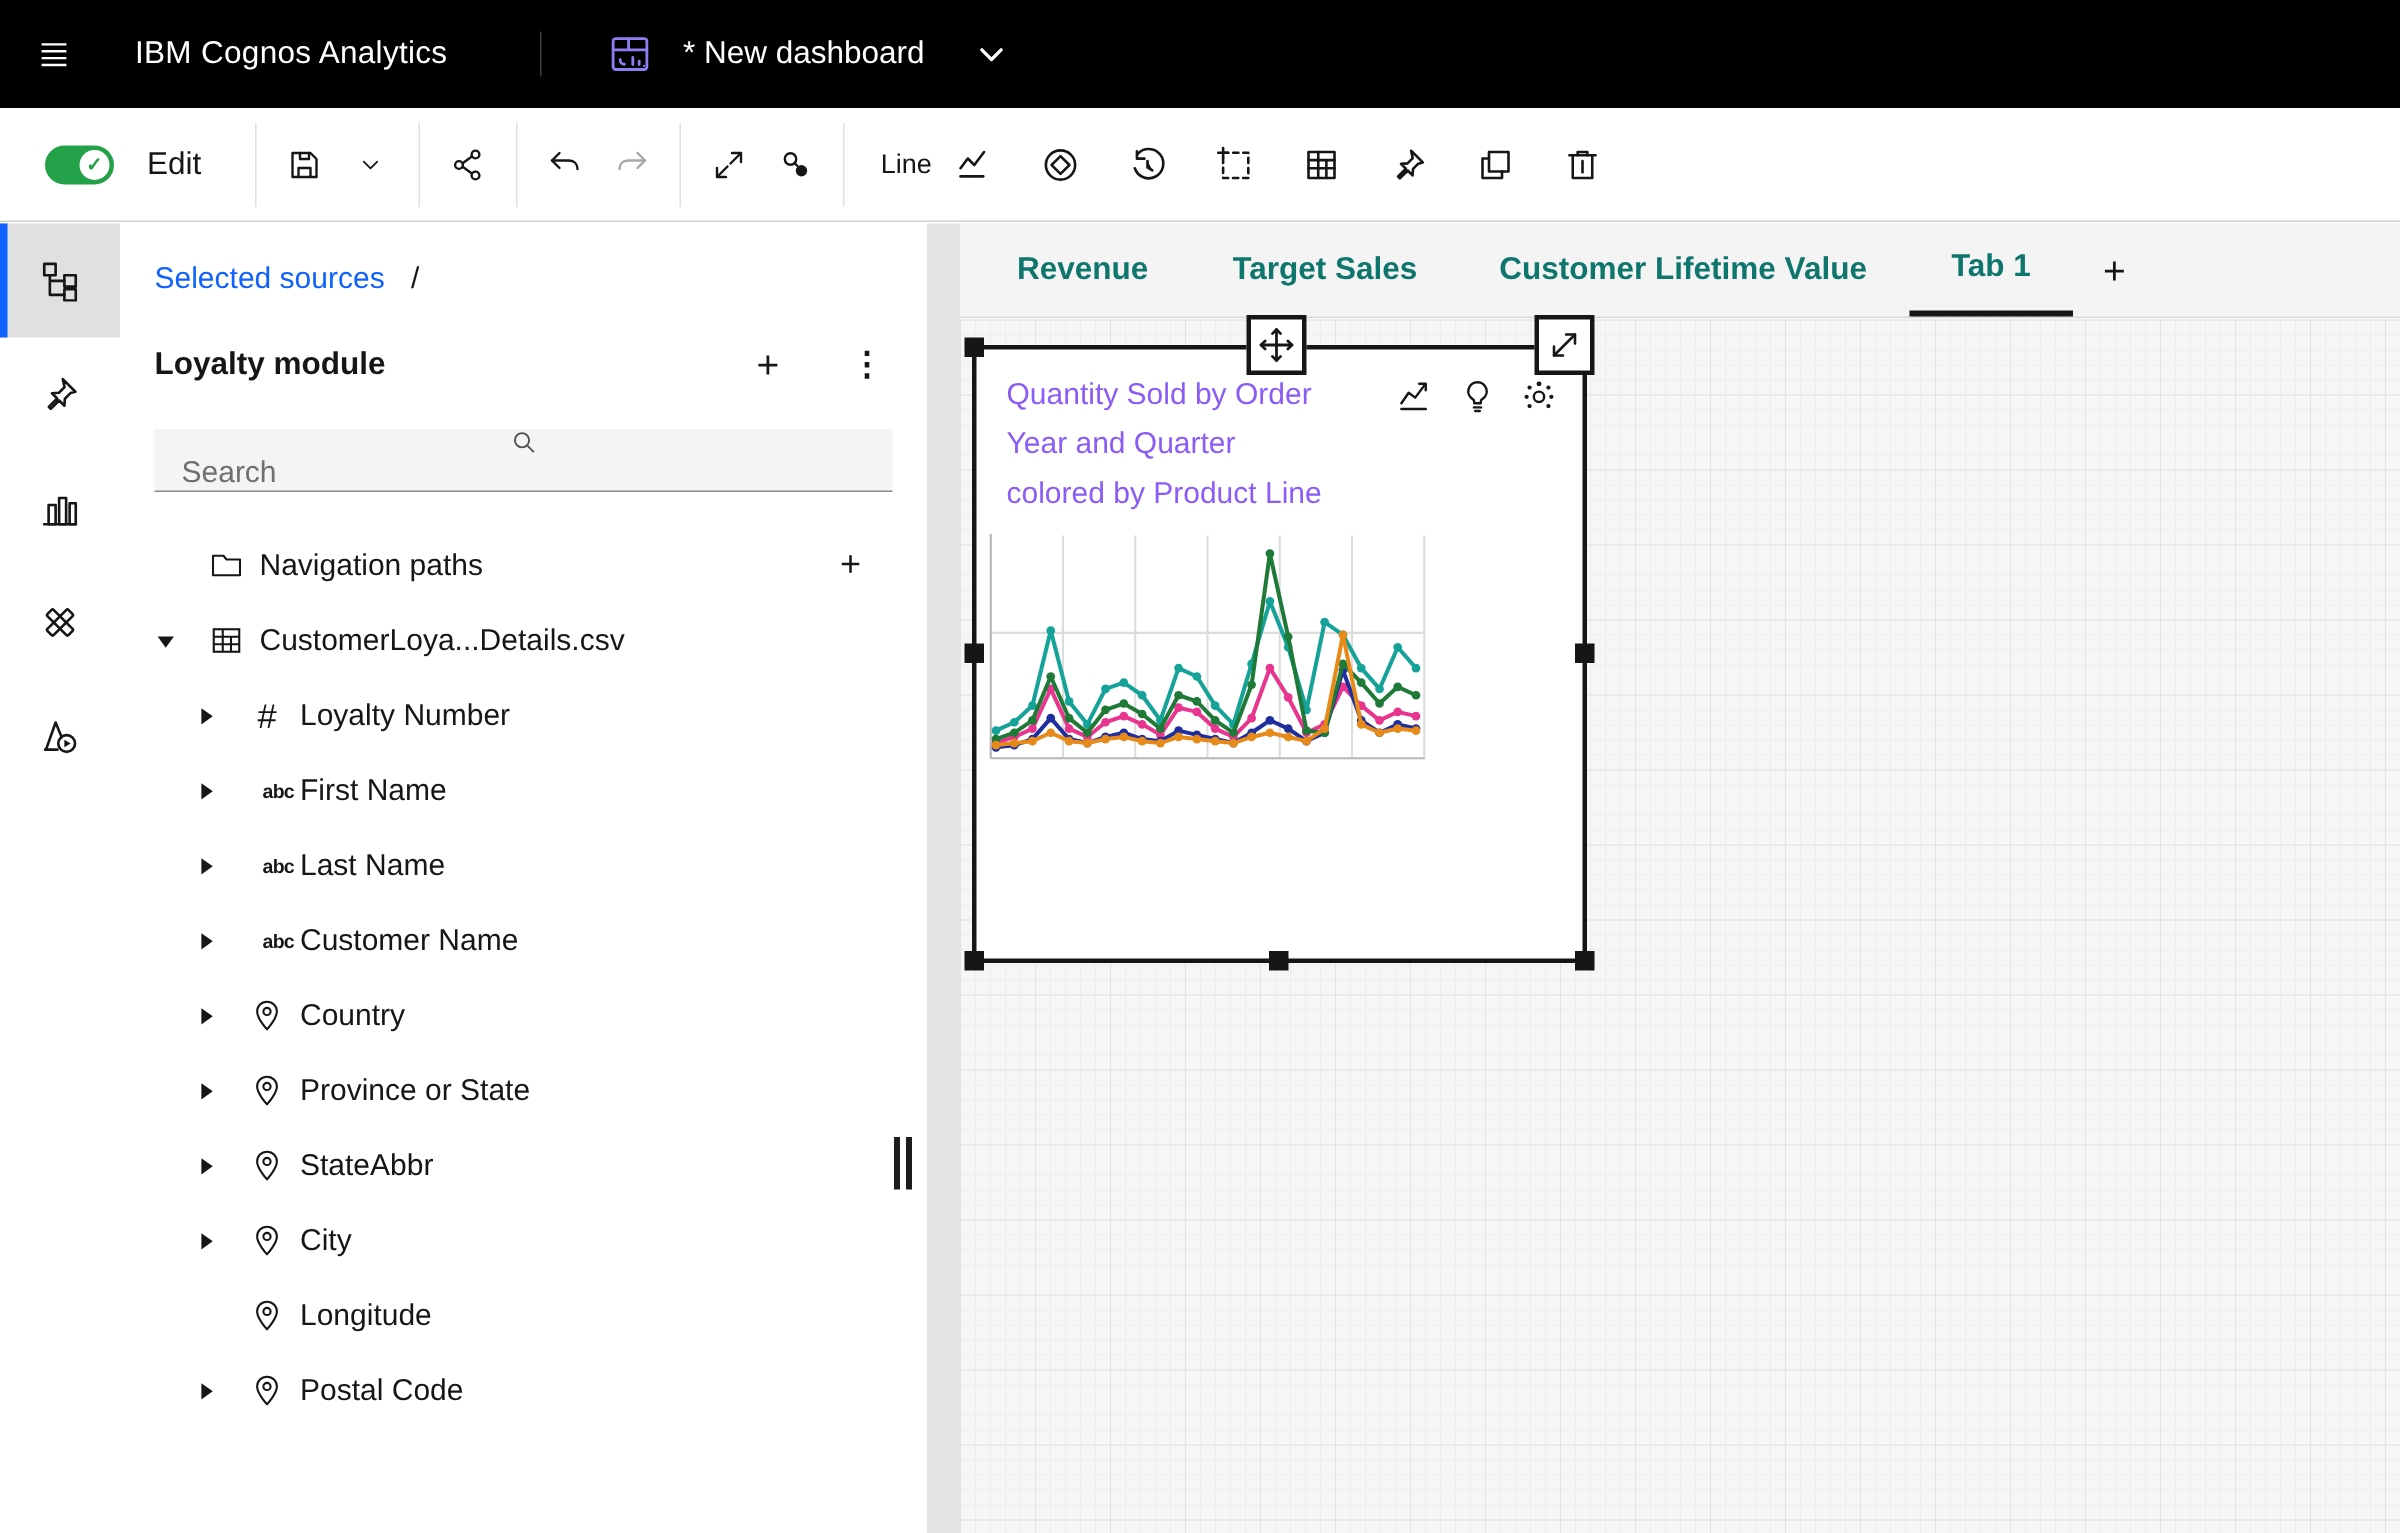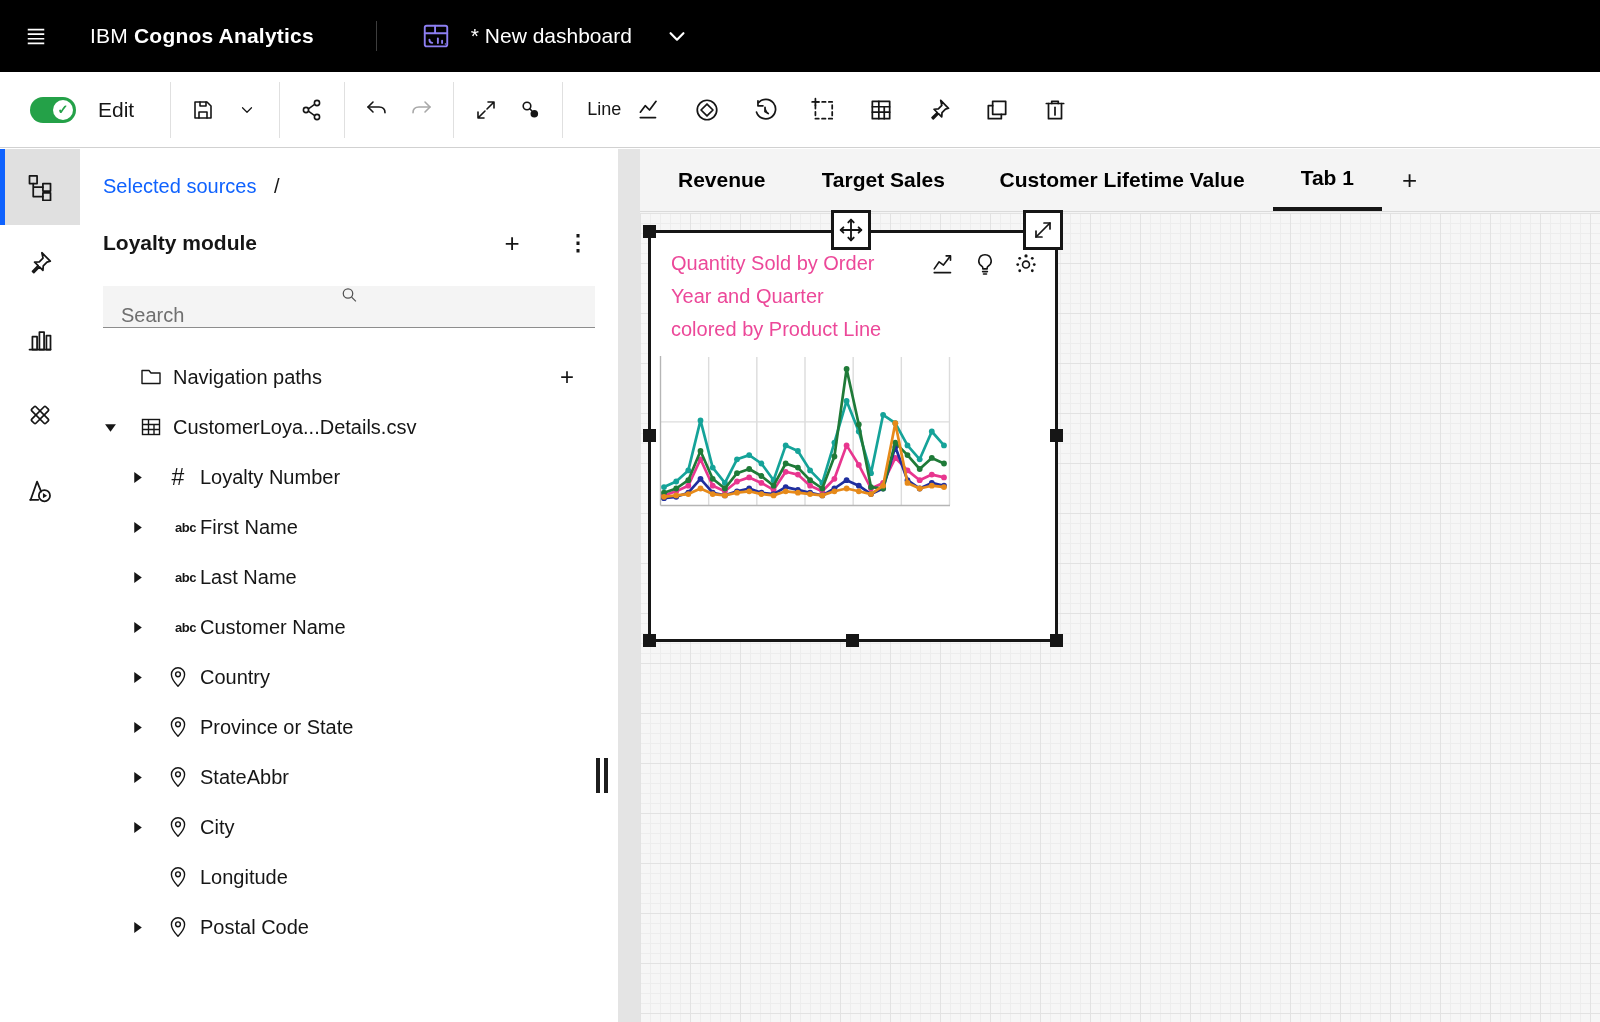--- a/index.html
+++ b/index.html
@@ -4,21 +4,21 @@
 <style>
   * { margin:0; padding:0; box-sizing:border-box; }
   html,body { width:1600px; height:1022px; overflow:hidden; font-family:"Liberation Sans", sans-serif; background:#fff; color:#161616; }
   .app { position:relative; width:1600px; height:1022px; }
 
   
   .hdr { position:absolute; left:0; top:0; width:1600px; height:72px; background:#000; display:flex; align-items:center; }
   .hamburger { width:56px; height:72px; display:flex; align-items:center; justify-content:center; cursor:pointer; margin-left:8px; }
   .hamburger svg { stroke:#fff; }
   .brand { color:#fff; font-size:21px; margin-left:26px; letter-spacing:.2px; }
-  .brand b { font-weight:700;margin-top:48px; }
+  .brand b { font-weight:400;margin-top:48px; }
   .hdr-divider { width:1px; height:30px; background:#3d3d3d; margin:0 44px 0 62px; }
   .doc-icon { width:30px; height:30px; margin-right:20px; }
   .doc-title { color:#fff; font-size:21px; font-weight:400; }
   .hdr-chevron { margin-left:34px; display:flex; align-items:center; cursor:pointer; }
 
   
   .tbar { position:absolute; left:0; top:72px; width:1600px; height:76px; background:#fff; border-bottom:1px solid #d1d1d1; display:flex; align-items:center; }
   .tool { width:44px; height:44px; display:flex; align-items:center; justify-content:center; cursor:pointer; flex:none; }
   .tool svg { stroke:#161616; fill:none; stroke-width:1.6; stroke-linecap:round; stroke-linejoin:round; }
   .tool.disabled svg { stroke:#a8a8a8; }
@@ -61,21 +61,21 @@
   .ind1 { padding-left:51px; }
 
   
   .vdivider { position:absolute; left:618px; top:149px; width:22px; height:873px; background:#e4e4e4; }
   .vhandle { position:absolute; left:596px; top:758px; width:17px; height:35px; display:flex; gap:4px; cursor:col-resize; }
   .vhandle i { width:4px; height:35px; background:#1d1d1d; }
 
   
   .canvas { position:absolute; left:640px; top:149px; width:960px; height:873px; background:#f4f4f4; }
   .tabbar { position:absolute; left:0; top:0; width:960px; height:63px; display:flex; align-items:stretch; border-bottom:1px solid #dadada; padding-left:10px; background:#f4f4f4; }
-  .tab { display:flex; align-items:center; padding:0 28px; font-size:21px; font-weight:700; white-space:nowrap; overflow:hidden; cursor:pointer; color:#000000; }
+  .tab { display:flex; align-items:center; padding:0 28px; font-size:21px; font-weight:700; white-space:nowrap; overflow:hidden; cursor:pointer; color:#0f766e; }
   .tab .tab-text { overflow:hidden; text-overflow:clip; }
   .tab:nth-child(2) .tab-text { max-width:122px; }
   .tab:nth-child(3) .tab-text { max-width:248px; }
   .tab.active { border-bottom:4px solid #161616; }
   .tab-add { display:flex; align-items:center; padding:0 20px; font-size:26px; font-weight:300; cursor:pointer; }
   .grid-area { position:absolute; left:0; top:64px; width:960px; height:809px; background-color:#f6f6f6;
       background-image:
         linear-gradient(#e2e2e2 1px, transparent 1px),
         linear-gradient(90deg,#e2e2e2 1px, transparent 1px),
         linear-gradient(#ededed 1px, transparent 1px),
@@ -84,21 +84,21 @@
 
   
   .widget { position:absolute; left:8px; top:17px; width:410px; height:412px; background:#fff; border:3px solid #161616; }
   .handle { position:absolute; width:13px; height:13px; background:#161616; }
   .h-tl { left:-8px; top:-8px; } .h-bl { left:-8px; bottom:-8px; } .h-br { right:-8px; bottom:-8px; }
   .h-ml { left:-8px; top:calc(50% - 7px); } .h-mr { right:-8px; top:calc(50% - 7px); } .h-bc { left:calc(50% - 7px); bottom:-8px; }
   .ctrl-box { position:absolute; width:40px; height:40px; background:#fff; border:3px solid #161616; display:flex; align-items:center; justify-content:center; cursor:pointer; }
   .ctrl-move { left:calc(50% - 22px); top:-23px; }
   .ctrl-resize { right:-8px; top:-23px; }
   .ctrl-box svg { stroke:#161616; fill:none; stroke-width:1.7; stroke-linecap:round; stroke-linejoin:round; }
-  .w-title { position:absolute; left:20px; top:14px; width:248px; font-size:20px; line-height:33px; color:#ec4899; }
+  .w-title { position:absolute; left:20px; top:14px; width:248px; font-size:20px; line-height:33px; color:#8b5cf6; }
   .w-icons { position:absolute; right:16px; top:18px; display:flex; gap:15px; }
   .w-icons .wi { width:26px; height:26px; display:flex; align-items:center; justify-content:center; cursor:pointer; }
   .w-icons svg { stroke:#161616; fill:none; stroke-width:1.5; stroke-linecap:round; stroke-linejoin:round; }
   .w-chart { position:absolute; left:8px; top:122px; }
 </style>
 </head>
 <body>
 
 <div class="app">
 

